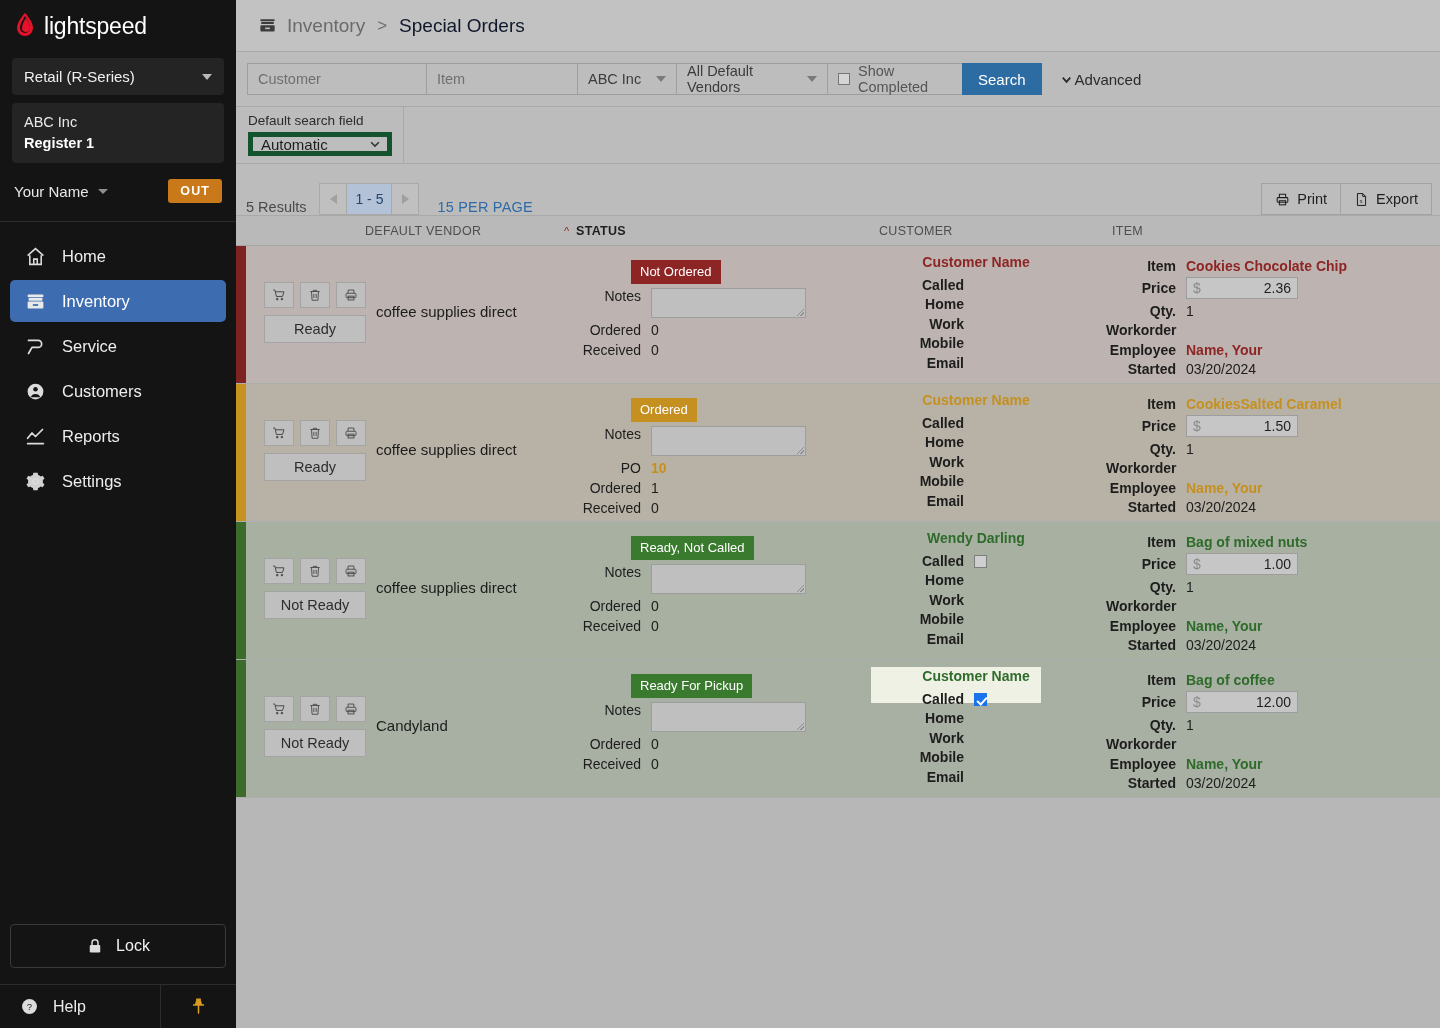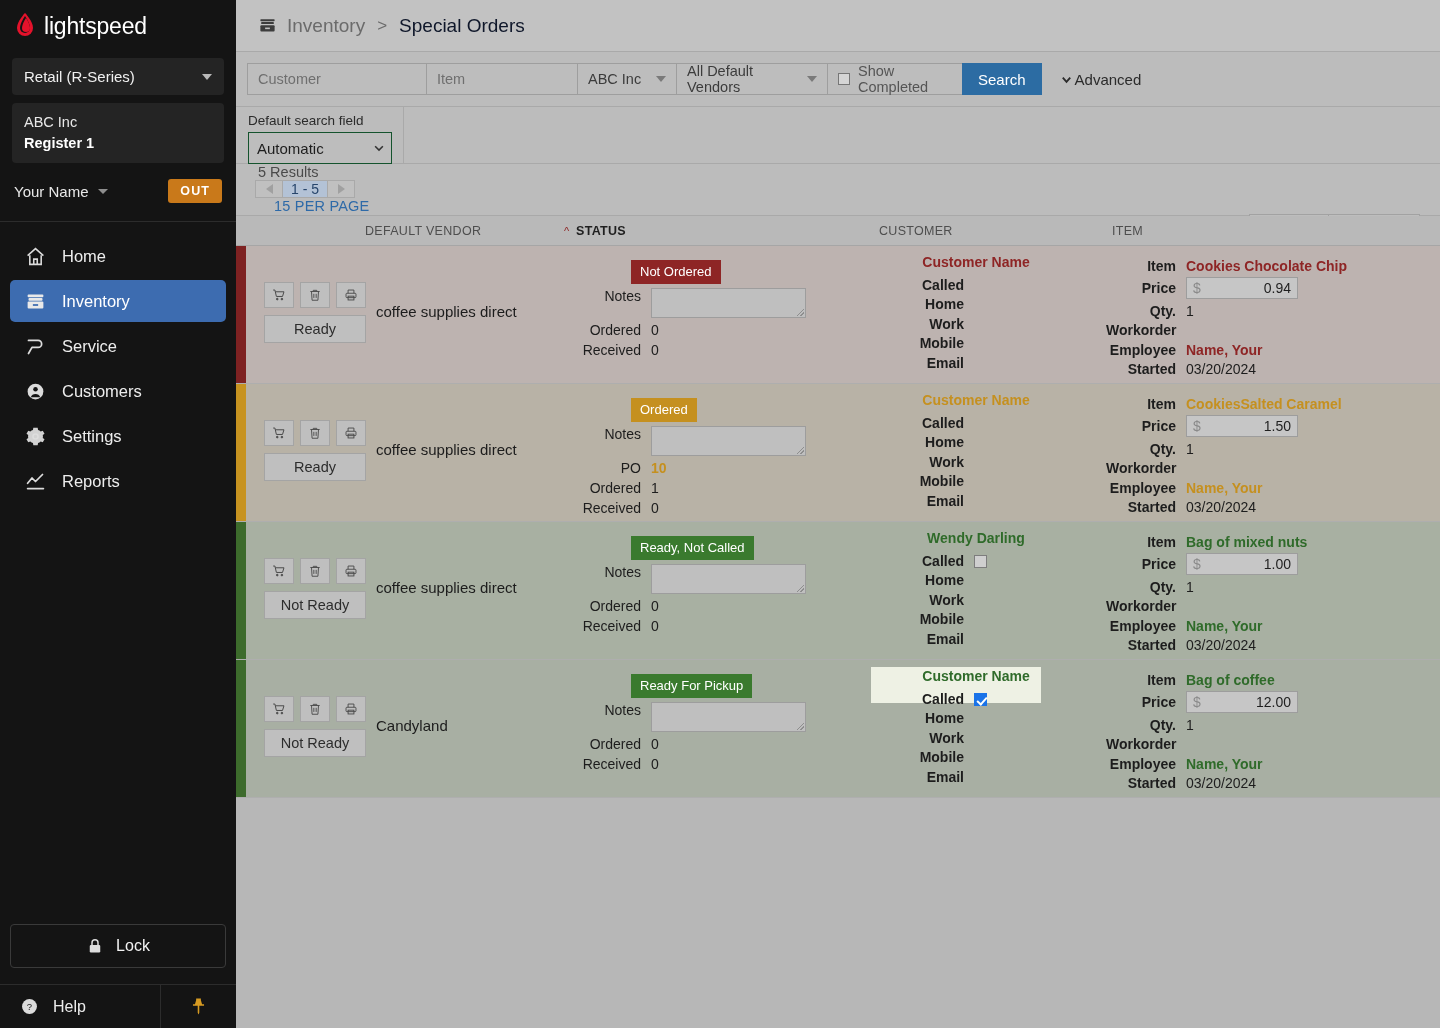--- a/index.html
+++ b/index.html
@@ -120,29 +120,29 @@
     font-size: 15px; color:#2b2b2b; padding-left: 18px; display:flex; align-items:center; gap:2px;
   }
 
   .filterbar {
     height: 57px; background: #bcbcbc; border-bottom:1px solid #a9a9a9;
     display:flex; align-items:stretch;
   }
   .dsf { width: 168px; border-right:1px solid #a9a9a9; padding: 6px 10px 0 12px; }
   .dsf-label { font-size: 13.5px; color:#2b2b2b; }
   .dsf-select {
-    margin-top: 4px; height: 32px; width: 144px; background:#bdbdbd;
-    border:1px solid #14532d; display:flex; align-items:center; justify-content:space-between;
+    margin-top: 4px; height: 24px; width: 144px; background:#bdbdbd;
+    border:5px solid #14532d; display:flex; align-items:center; justify-content:space-between;
     padding: 0 6px 0 8px; font-size: 15px; color:#1e1e1e;
   }
   .chev { font-size: 11px; color:#3a3a3a; }
 
   .resultbar {
     height: 52px; background:#bcbcbc; border-bottom: 1px solid #a9a9a9;
-    display:flex; align-items:flex-start; padding: 0 20px; gap: 0; flex-direction: column;
+    display:flex; align-items:flex-end; padding: 0 8px; gap: 0;
   }
   .rescount { font-size:14.5px; color:#4a4a4a; padding: 0 14px 0 2px; }
   .pager { display:flex; align-items:stretch; height: 32px; }
   .pg {
     width:28px; border:1px solid #a9a9a9; background:#c0c0c0;
     display:flex; align-items:center; justify-content:center; margin-left:-1px;
   }
   .pg.cur { width:46px; background:#b3c2d6; color:#27456b; font-size:14px; }
   .tri-l { width:0;height:0;border-top:5px solid transparent;border-bottom:5px solid transparent;border-right:7px solid #a0a0a0;}
   .tri-r { width:0;height:0;border-top:5px solid transparent;border-bottom:5px solid transparent;border-left:7px solid #a0a0a0;}
@@ -307,36 +307,36 @@
             <circle cx="12" cy="12" r="9"></circle>
             <circle cx="12" cy="9.5" r="2.6" fill="#141414"></circle>
             <path d="M6.6 18.5 a5.8 5.8 0 0 1 10.8 0 z" fill="#141414"></path>
           </svg>
         </span>
         <span>Customers</span>
       </div>
 
       <div class="navitem">
         <span class="navicon">
+          <svg viewBox="0 0 24 24" width="21" height="21" fill="none" stroke="#dcdcdc" stroke-width="2" stroke-linecap="round" stroke-linejoin="round">
+            <path d="M3 14 L8 8 L12 12 L20 4"></path>
+            <path d="M3 20 H21" stroke-width="2"></path>
+          </svg>
+        </span>
+        <span>Reports</span>
+      </div>
+
+      <div class="navitem">
+        <span class="navicon">
           <svg viewBox="0 0 24 24" width="21" height="21" fill="#dcdcdc">
             <path d="M12 8.2a3.8 3.8 0 1 0 0 7.6 3.8 3.8 0 0 0 0-7.6zm0 5.8a2 2 0 1 1 0-4 2 2 0 0 1 0 4z"></path>
             <path d="M20.5 12c0-.6-.1-1.2-.2-1.7l2-1.5-2-3.5-2.4 1a7.9 7.9 0 0 0-3-1.7L14.5 2h-5l-.4 2.6a7.9 7.9 0 0 0-3 1.7l-2.4-1-2 3.5 2 1.5c-.1.5-.2 1.1-.2 1.7s.1 1.2.2 1.7l-2 1.5 2 3.5 2.4-1a7.9 7.9 0 0 0 3 1.7l.4 2.6h5l.4-2.6a7.9 7.9 0 0 0 3-1.7l2.4 1 2-3.5-2-1.5c.1-.5.2-1.1.2-1.7z" opacity=".95"></path>
           </svg>
         </span>
         <span>Settings</span>
-      </div>
-
-      <div class="navitem">
-        <span class="navicon">
-          <svg viewBox="0 0 24 24" width="21" height="21" fill="none" stroke="#dcdcdc" stroke-width="2" stroke-linecap="round" stroke-linejoin="round">
-            <path d="M3 14 L8 8 L12 12 L20 4"></path>
-            <path d="M3 20 H21" stroke-width="2"></path>
-          </svg>
-        </span>
-        <span>Reports</span>
       </div>
 
     </div>
 
     <div class="spacer"></div>
 
 
     <div class="lockbtn">
       <span>
         <svg viewBox="0 0 24 24" width="18" height="18" fill="#dcdcdc">
@@ -545,21 +545,21 @@
             </div>
             <div class="itemcol">
               <div class="irow">
                 <span class="ilabel">Item</span>
                 <span class="ival accent" style="color:#8e2525">Cookies Chocolate Chip</span>
               </div>
               <div class="irow">
                 <span class="ilabel">Price</span>
                 <span class="pricebox">
                   <span class="dollar">$</span>
-                  <span>0.94</span>
+                  <span>2.36</span>
                 </span>
               </div>
               <div class="irow">
                 <span class="ilabel">Qty.</span>
                 <span class="ival">1</span>
               </div>
               <div class="irow">
                 <span class="ilabel">Workorder</span>
                 <span class="ival"></span>
               </div>

